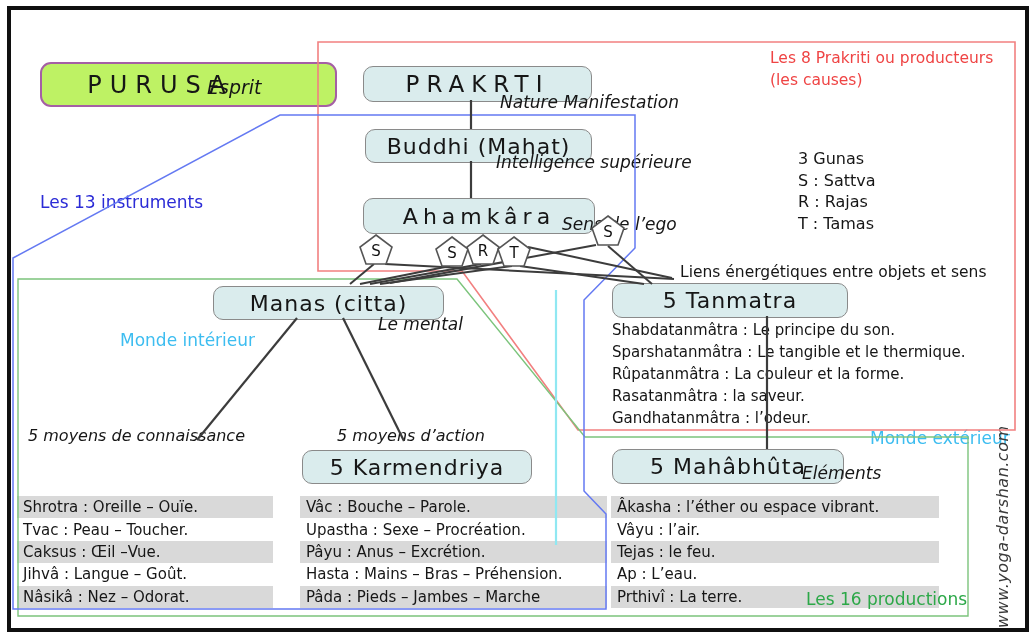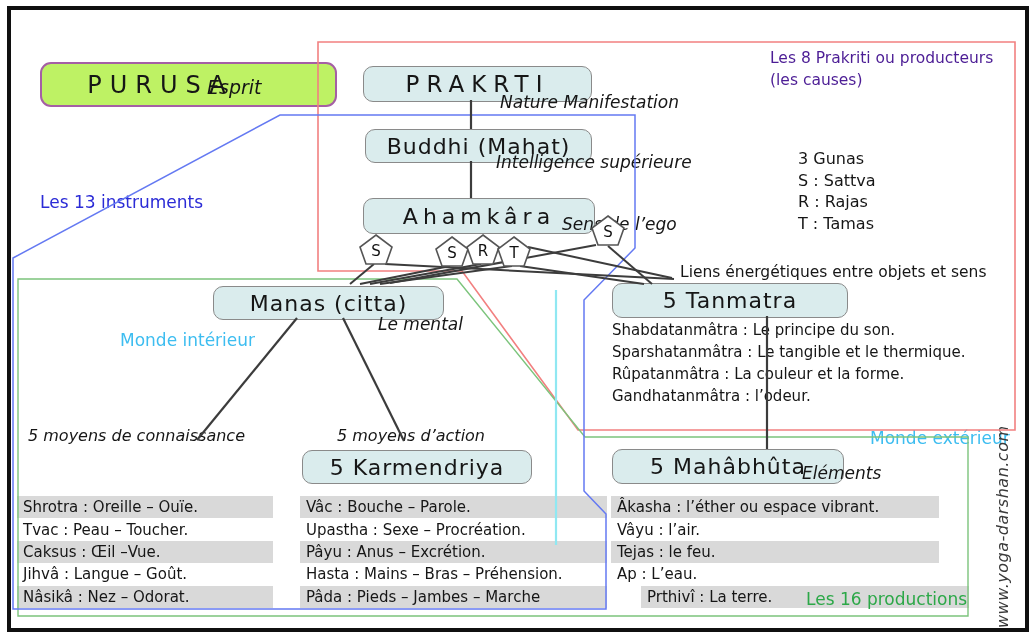--- a/index.html
+++ b/index.html
@@ -20,21 +20,21 @@
   }
   .box.purusa{
     background:#bef264;border:2px solid #a55fa5;border-radius:11px;
     font-size:24px;letter-spacing:8px;justify-content:center;padding-right:56px;
   }
   .caption{
     position:absolute;font-style:italic;font-size:17px;z-index:4;white-space:nowrap;
   }
   .lbl{position:absolute;white-space:nowrap;z-index:4;}
   .blue-text{color:#2b2bd6;font-size:17px;}
-  .red-text{color:#4c1d95;font-size:15.5px;line-height:21px;}
+  .red-text{color:#ef4444;font-size:15.5px;line-height:21px;}
   .cyan-text{color:#3dbdf0;font-size:17px;}
   .green-text{color:#2ca848;font-size:17px;}
   .gunas{position:absolute;left:798px;top:148px;font-size:16px;line-height:21.5px;z-index:4;}
   .tanlist{position:absolute;left:612px;top:319px;font-size:15px;line-height:22px;z-index:4;}
   .tanlist div{white-space:nowrap;}
   .row{
     position:absolute;height:22.4px;font-size:15px;display:flex;align-items:center;
     white-space:nowrap;z-index:2;
   }
   .row.odd{background:#d9d9d9;}
@@ -147,20 +147,21 @@
   </div>
   <div class="caption" style="left:378px;top:314px;">Le mental</div>
 
   <div class="box" style="left:612px;top:283px;width:234px;height:33px;letter-spacing:1px;">
     <span>5 Tanmatra</span>
   </div>
   <div class="tanlist">
     <div>Shabdatanmâtra : Le principe du son.</div>
     <div>Sparshatanmâtra : Le tangible et le thermique.</div>
     <div>Rûpatanmâtra : La couleur et la forme.</div>
+    <div>Rasatanmâtra : la saveur.</div>
     <div>Gandhatanmâtra : l’odeur.</div>
   </div>
 
   <div class="heading" style="left:28px;top:426px;">5 moyens de connaissance</div>
   <div class="heading" style="left:337px;top:426px;">5 moyens d’action</div>
 
   <div class="box" style="left:302px;top:450px;width:228px;height:32px;letter-spacing:1px;">
     <span>5 Karmendriya</span>
   </div>
   <div class="box" style="left:612px;top:449px;width:230px;height:33px;letter-spacing:1px;">
@@ -177,17 +178,17 @@
   <div class="row col2 odd" style="top:496px;">Vâc : Bouche – Parole.</div>
   <div class="row col2 even" style="top:518.4px;">Upastha : Sexe – Procréation.</div>
   <div class="row col2 odd" style="top:540.8px;">Pâyu : Anus – Excrétion.</div>
   <div class="row col2 even" style="top:563.2px;">Hasta : Mains – Bras – Préhension.</div>
   <div class="row col2 odd" style="top:585.6px;">Pâda : Pieds – Jambes – Marche</div>
 
   <div class="row col3 odd" style="top:496px;">Âkasha : l’éther ou espace vibrant.</div>
   <div class="row col3 even" style="top:518.4px;">Vâyu : l’air.</div>
   <div class="row col3 odd" style="top:540.8px;">Tejas : le feu.</div>
   <div class="row col3 even" style="top:563.2px;">Ap : L’eau.</div>
-  <div class="row col3 odd" style="top:585.6px;margin-left:30px;">Prthivî : La terre.</div>
+  <div class="row col3 odd" style="top:585.6px;">Prthivî : La terre.</div>
 
   <div class="watermark">www.yoga-darshan.com</div>
 
 </div>
 
 </body></html>

